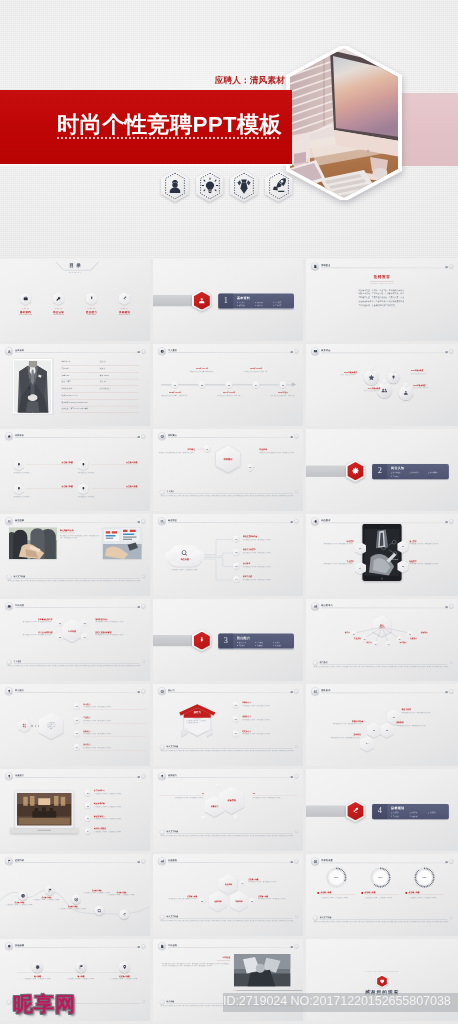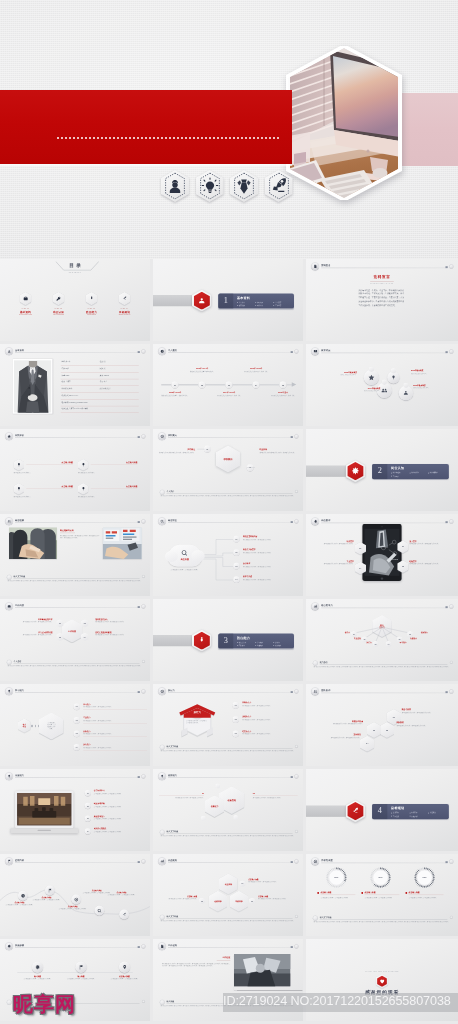--- a/index.html
+++ b/index.html
@@ -618,20 +618,22 @@
           <path d="M20.8 8.4c.7 3.0-.6 5.8-2.8 7.8l-1.5-2.6-2.8-1.7c1.9-2.8 4.4-4.2 7.1-3.5z" fill="#2b3243"></path>
           <path d="M13.1 12.1 l3.8 2.3 -1.4 2.6 -4.5 .7 z" fill="#2b3243"></path>
           <path d="M8.9 16.5 l3.5 .5 .35 3.4 -4.9 -.6 z" fill="#2b3243"></path>
           <path d="M13.2 20.7 l6.1 0 v1.3 h-6.1 z" fill="#2b3243"></path>
           <circle cx="17.0" cy="11.3" r="1.35" fill="#f2f2f3"></circle>
         </svg>
           </div>
       </div>
     </div>
     <div class="hero-redband"></div>
+    <div class="hero-applicant">应聘人：清风素材</div>
+    <div class="hero-title">时尚个性竞聘PPT模板</div>
     <div class="hero-dash"></div>
   </div>
   <div class="grid">
       <div class="srow">
         <div class="slide c0">
           <div class="sin">
             <div class="toc-top">
               <div class="toc-trap">
                 <svg viewBox="0 0 116 25" width="116" height="25">
                   <path d="M0 0 L22 24 L94 24 L116 0" fill="none" stroke="#a4a8b1" stroke-width="1.1"></path>

